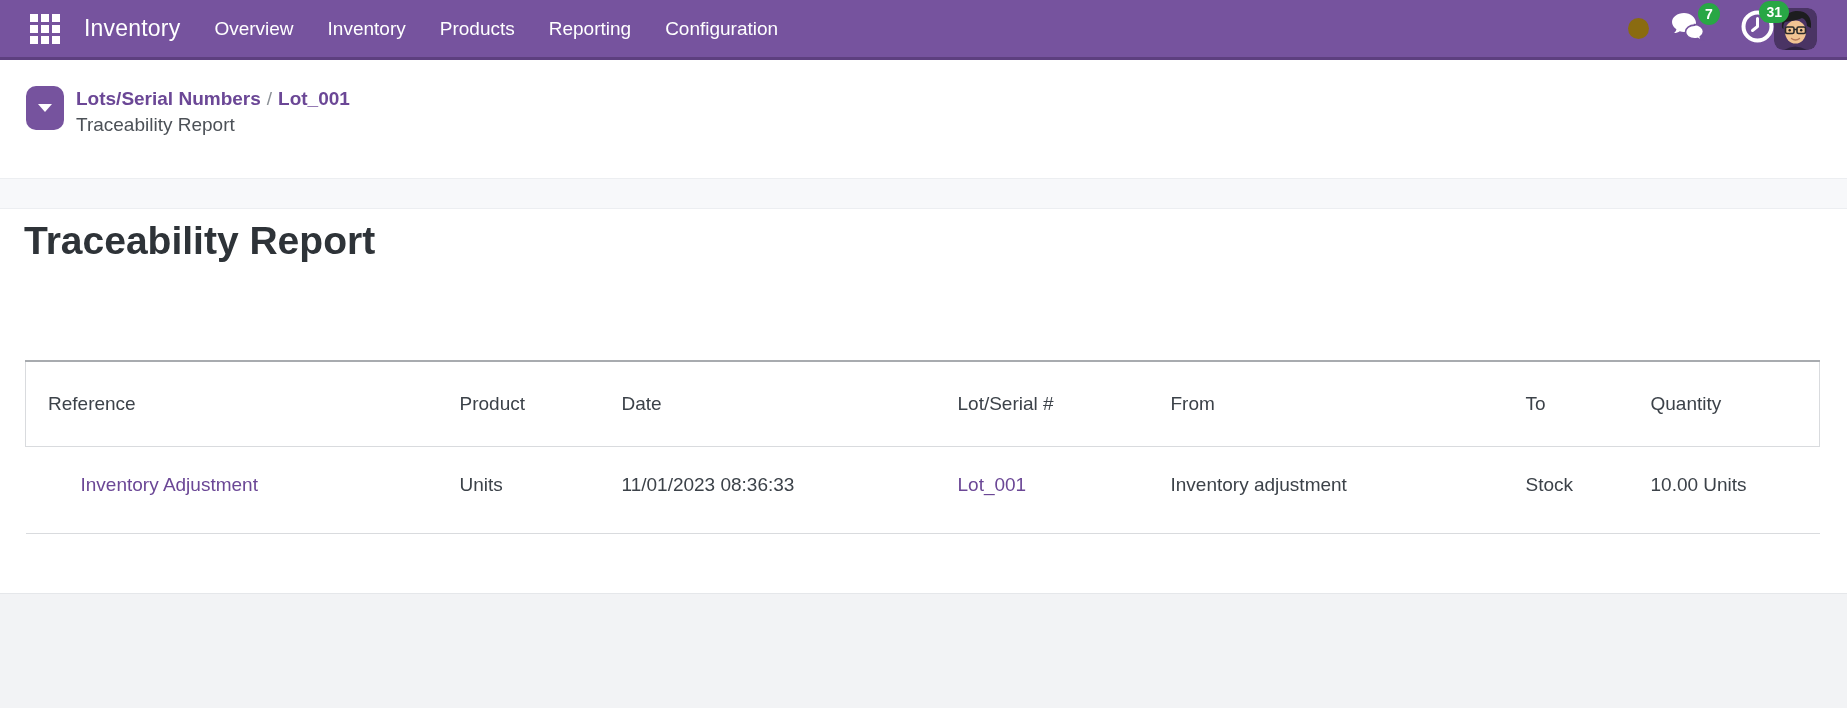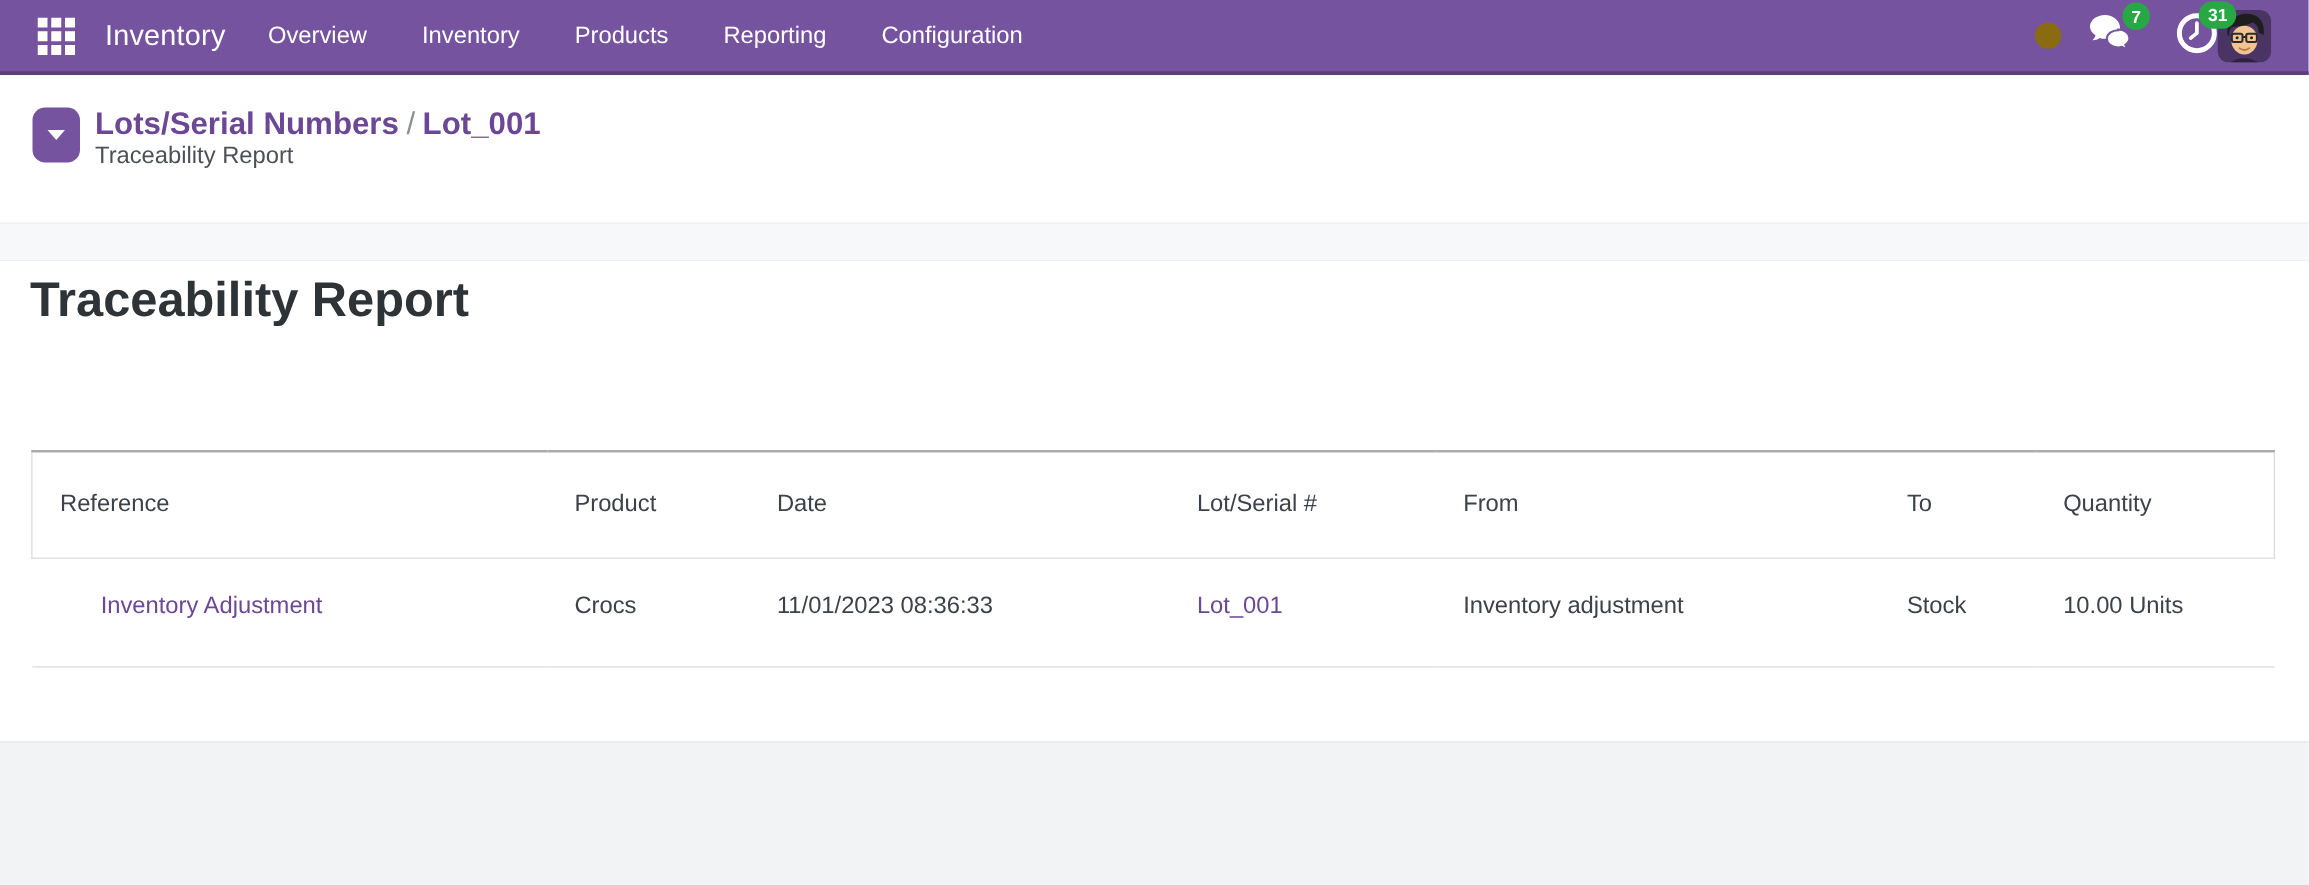--- a/index.html
+++ b/index.html
@@ -21,21 +21,21 @@
   .navbar{
     position:absolute;top:0;left:0;width:1847px;height:60px;
     background:var(--navbar-bg);
     border-bottom:3px solid var(--navbar-border);
     display:flex;align-items:center;
     padding:0 30px;
     color:#fff;
   }
   .apps-icon{width:30px;height:30px;flex:0 0 auto;cursor:pointer;display:block;}
   .brand{font-size:23px;font-weight:500;margin-left:24px;letter-spacing:.2px;cursor:pointer;}
-  .menu{display:flex;gap:40px;margin-left:32px;}
+  .menu{display:flex;gap:30px;margin-left:32px;}
   .menu-item{font-size:19px;padding:6px 2px;cursor:pointer;white-space:nowrap;}
   .spacer{flex:1;}
   .systray{display:flex;align-items:center;}
   .activity-dot{width:21px;height:21px;border-radius:50%;background:var(--activity-dot-gold);cursor:pointer;}
   .tray-icon-wrap{position:relative;cursor:pointer;}
   .tray-icon-wrap.messages{margin-left:22px;}
   .tray-icon-wrap.activities{margin-left:36px;}
   .badge{
     position:absolute;top:-9px;right:-15px;
     background:var(--badge-green);color:#fff;
@@ -49,21 +49,21 @@
     position:absolute;top:79px;left:0;width:1847px;height:99px;background:#fff;
     display:flex;align-items:flex-start;padding:7px 0 0 26px;
   }
   .bc-toggle{
     width:38px;height:44px;border:none;border-radius:10px;
     background:var(--navbar-bg);cursor:pointer;
     display:flex;align-items:center;justify-content:center;
   }
   .bc-caret{width:0;height:0;border-left:7px solid transparent;border-right:7px solid transparent;border-top:8px solid #fff;}
   .bc-text{margin-left:12px;margin-top:1px;}
-  .bc-line1{font-size:25px;font-weight:700;line-height:24px;}
+  .bc-line1{font-size:19px;font-weight:700;line-height:24px;}
   .bc-link{color:var(--link-purple);cursor:pointer;text-decoration:none;}
   .bc-sep{color:#8b9096;font-weight:400;padding:0 6px;}
   .bc-line2{font-size:19px;color:#4c5157;line-height:24px;margin-top:2px;}
   
   .gray-band{
     position:absolute;top:178px;left:0;width:1847px;height:31px;
     background:#f7f8fa;border-top:1px solid #eceef1;border-bottom:1px solid #eceef1;
   }
   
   .main{position:absolute;top:209px;left:0;width:1847px;height:384px;background:#fff;padding:0 28px 0 24px;}
@@ -187,21 +187,21 @@
         <th>From</th>
         <th>To</th>
         <th>Quantity</th>
       </tr>
     </thead>
     <tbody>
       <tr>
         <td class="indented">
           <a class="row-link">Inventory Adjustment</a>
         </td>
-        <td>Crocs</td>
+        <td>Units</td>
         <td>11/01/2023 08:36:33</td>
         <td>
           <a class="row-link">Lot_001</a>
         </td>
         <td>Inventory adjustment</td>
         <td>Stock</td>
         <td>10.00 Units</td>
       </tr>
     </tbody>
   </table>

